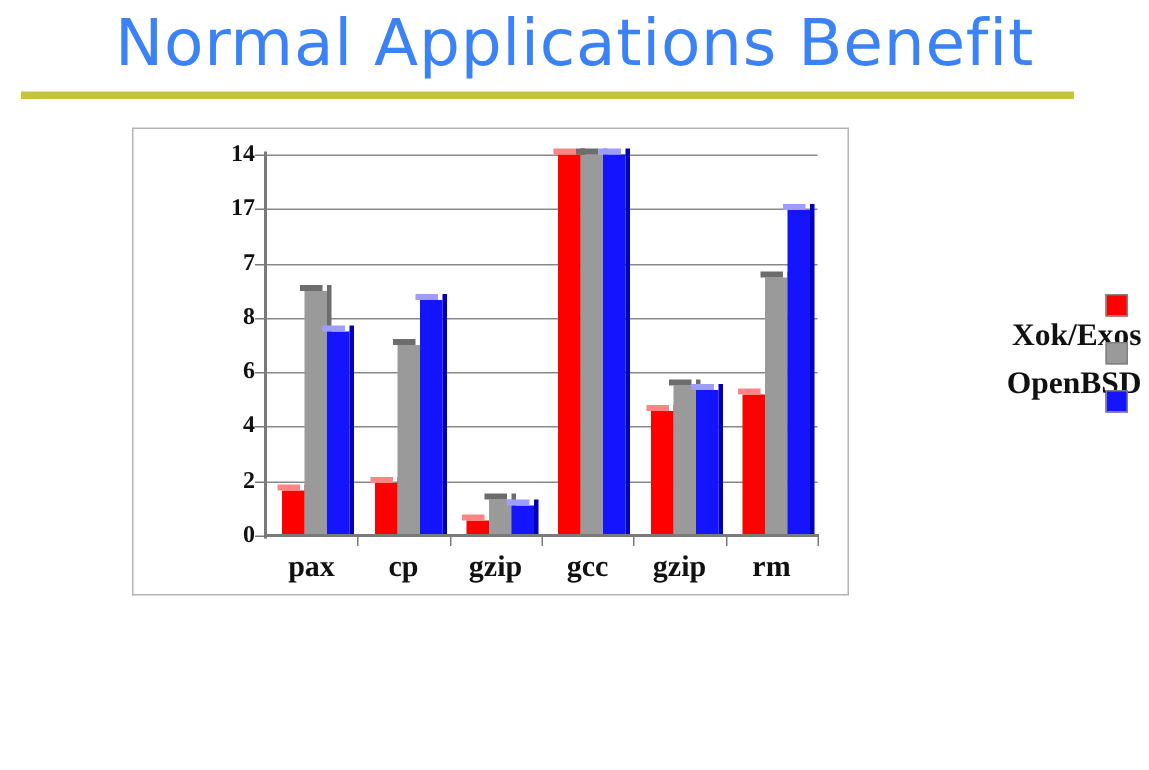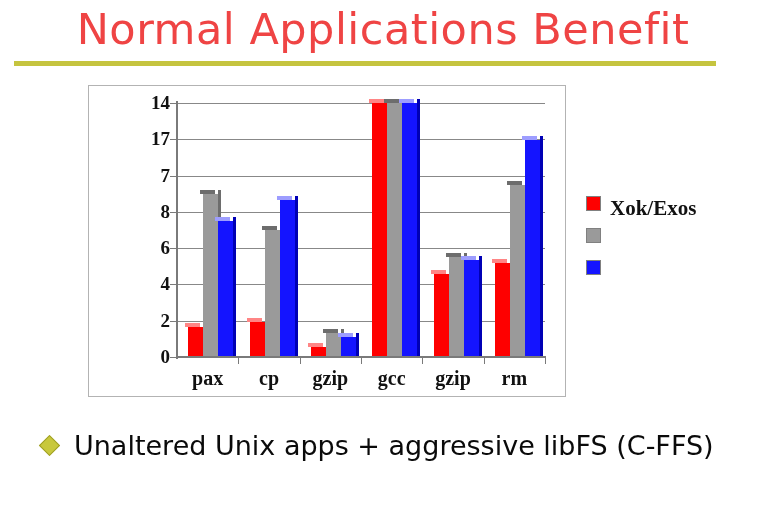--- a/index.html
+++ b/index.html
@@ -19,21 +19,21 @@
   #slide-title {
     position: absolute;
     left: 0;
     top: 2px;
     width: 766px;
     text-align: center;
     font-family: "DejaVu Sans", sans-serif;
     font-size: 43px;
     font-weight: 400;
     letter-spacing: 0.5px;
-    color: #ef4444;
+    color: #3b82f6;
     line-height: 54px;
     white-space: nowrap;
   }
   #title-rule {
     position: absolute;
     left: 14px;
     top: 61px;
     width: 702px;
     height: 5px;
     background: #c5c43f;
@@ -82,21 +82,21 @@
     height: 2px;
     background: #7a7a7a;
   }
   .y-tick-label {
     position: absolute;
     right: 0;
     width: 40px;
     text-align: right;
     font-family: "Liberation Serif", serif;
     font-weight: bold;
-    font-size: 19px;
+    font-size: 16px;
     color: #111111;
     line-height: 19px;
   }
   #y-labels {
     position: absolute;
     left: 126px;
     top: 103px;
     width: 44px;
     height: 254px;
   }
@@ -168,22 +168,23 @@
 
   
   #legend {
     position: absolute;
     left: 586px;
     top: 196px;
     width: 175px;
   }
   .legend-row {
     display: flex;
-    align-items: flex-start;
+    align-items: flex-end;
     height: 32px;
+    flex-direction: column;
   }
   .legend-swatch {
     width: 15px;
     height: 15px;
     margin-right: 9px;
     flex: none;
     border: 1px solid #808080;
     box-sizing: border-box;
   }
   .legend-label {
@@ -348,31 +349,28 @@
 <div id="axis-line-x"></div>
 <div id="x-axis-labels"></div>
 
 <div id="legend">
     <div class="legend-row">
       <div class="legend-swatch" style="background: rgb(254, 0, 0);"></div>
       <div class="legend-label">Xok/Exos</div>
     </div>
     <div class="legend-row">
       <div class="legend-swatch" style="background: rgb(154, 154, 154);"></div>
+      <div class="legend-label">OpenBSD</div>
     </div>
     <div class="legend-row">
       <div class="legend-swatch" style="background: rgb(20, 20, 255);"></div>
     </div>
   </div>
 
 <div id="bullets">
-    <div class="bullet-row">
-      <div class="bullet-marker" style="background: rgb(200, 200, 60);"></div>
-      <div class="bullet-text">Unaltered Unix apps + aggressive libFS (C-FFS)</div>
-    </div>
   </div>
 
 <div class="x-tick" style="left: 238.333px;"></div>
 <div class="x-label" style="left: 162.667px;">pax</div>
 <div class="x-tick" style="left: 299.667px;"></div>
 <div class="x-label" style="left: 224px;">cp</div>
 <div class="x-tick" style="left: 361px;"></div>
 <div class="x-label" style="left: 285.333px;">gzip</div>
 <div class="x-tick" style="left: 422.333px;"></div>
 <div class="x-label" style="left: 346.667px;">gcc</div>

